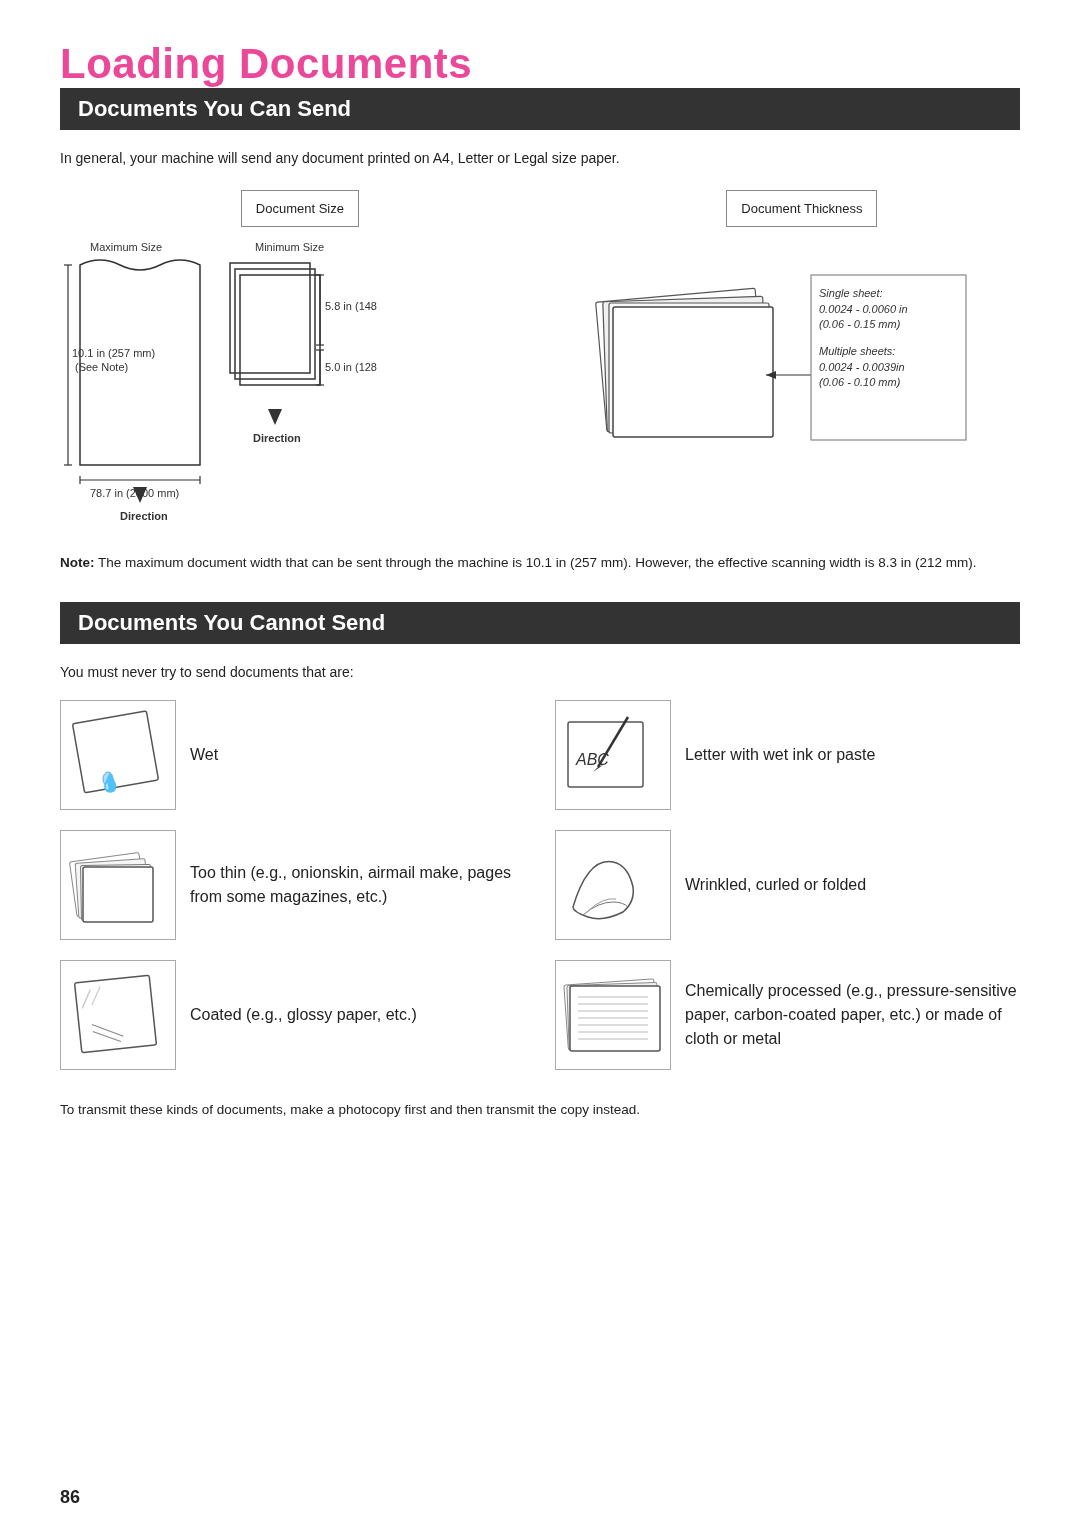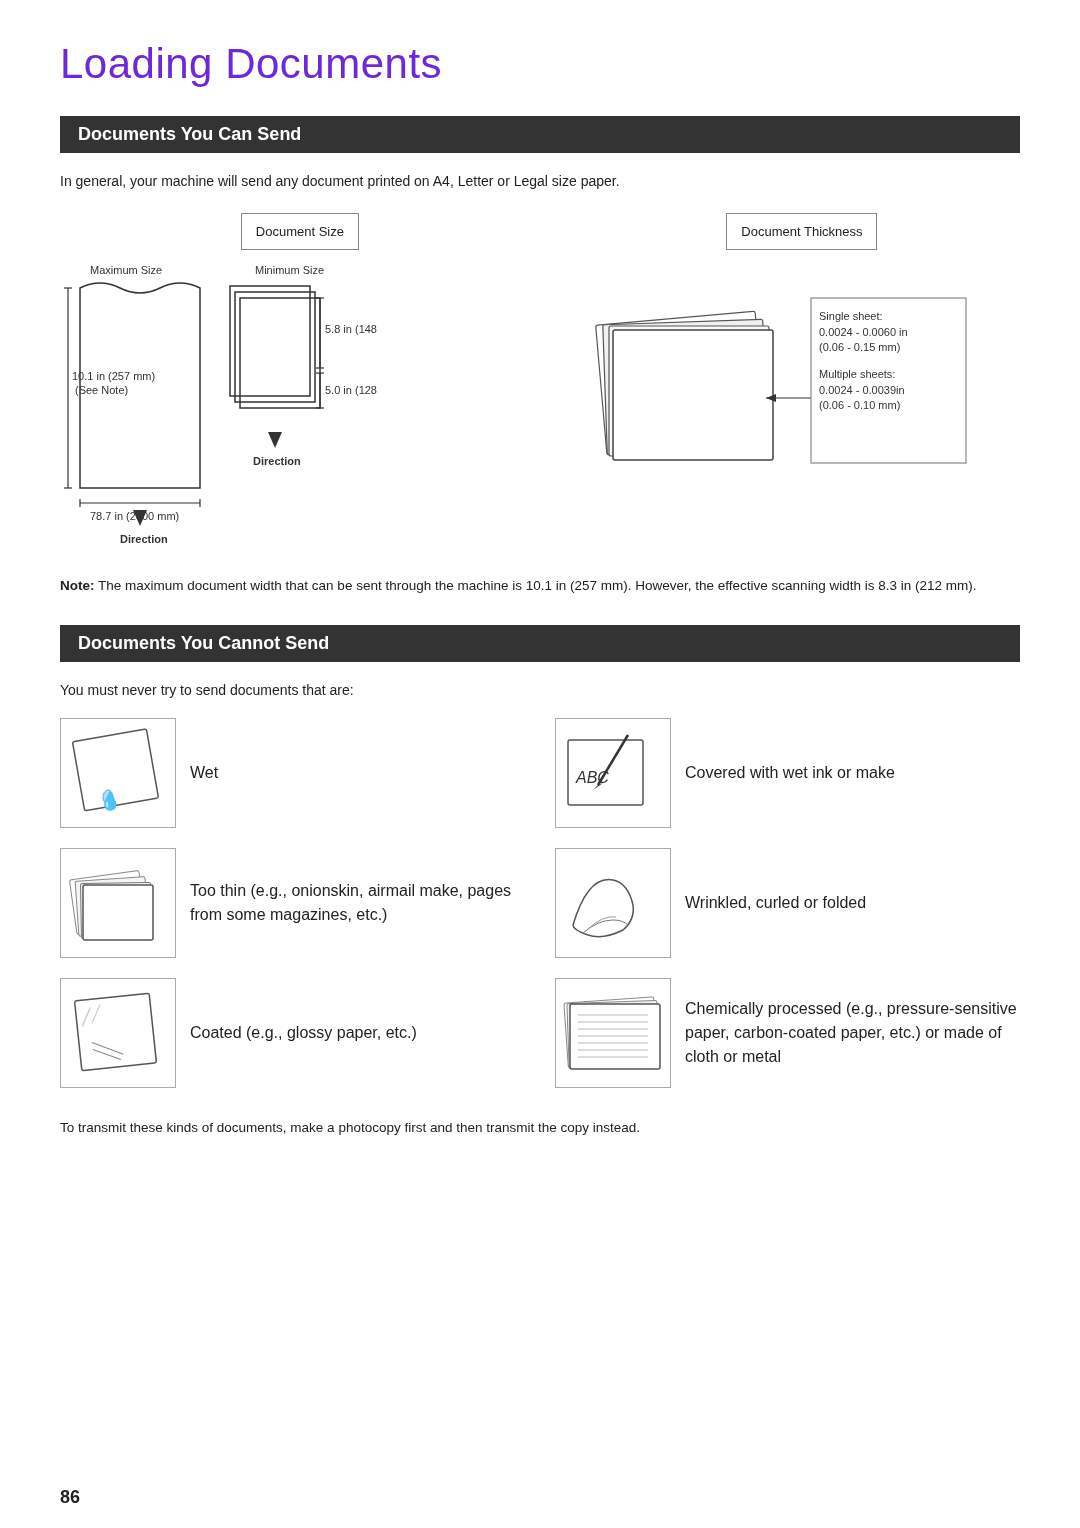--- a/index.html
+++ b/index.html
@@ -9,30 +9,29 @@
       font-size: 14px;
       color: #222;
       width: 1080px;
       min-height: 1528px;
       padding: 40px 60px 60px 60px;
       position: relative;
     }
 
     .page-title {
       font-size: 42px;
-      font-weight: normal;
-      color: #6d28d9;
-      margin-bottom: 28px;
+      font-weight: bold;
+      color: #ec4899;
       letter-spacing: 0.5px;
     }
 
     .section-header {
       background: #333;
       color: #fff;
-      font-size: 18px;
+      font-size: 22px;
       font-weight: bold;
       padding: 8px 18px;
       margin-bottom: 20px;
       display: block;
     }
 
     .intro-text {
       font-size: 14px;
       margin-bottom: 24px;
       color: #222;
@@ -55,20 +54,21 @@
       min-width: 100px;
       margin-bottom: 8px;
     }
 
     .doc-size-section {
       flex: 1.1;
     }
 
     .doc-thickness-section {
       flex: 1;
+      font-style: italic;
     }
 
     .note-text {
       font-size: 13.5px;
       margin-bottom: 28px;
       line-height: 1.6;
     }
 
     .note-text strong {
       font-weight: bold;
@@ -255,21 +255,21 @@
       <div class="item-img">
         <svg width="110" height="95" viewBox="0 0 110 95">
           <rect x="10" y="15" width="75" height="65" rx="2" fill="none" stroke="#555" stroke-width="1.5"></rect>
 
           <line x1="70" y1="10" x2="40" y2="60" stroke="#333" stroke-width="2.5"></line>
           <polygon points="40,60 35,65 45,58" fill="#333"></polygon>
 
           <text x="18" y="58" font-size="16" font-style="italic" fill="#333">ABC</text>
         </svg>
       </div>
-      <span class="item-label">Covered with wet ink or make</span>
+      <span class="item-label">Letter with wet ink or paste</span>
     </div>
 
     <div class="item-row">
       <div class="item-img">
         <svg width="110" height="95" viewBox="0 0 110 95">
 
           <rect x="10" y="20" width="70" height="55" rx="2" fill="none" stroke="#888" stroke-width="1" transform="rotate(-8,45,48)"></rect>
           <rect x="14" y="24" width="70" height="55" rx="2" fill="#f5f5f5" stroke="#888" stroke-width="1" transform="rotate(-4,49,52)"></rect>
           <rect x="18" y="28" width="70" height="55" rx="2" fill="#fafafa" stroke="#777" stroke-width="1" transform="rotate(-1,53,56)"></rect>
           <rect x="20" y="30" width="70" height="55" rx="2" fill="#fff" stroke="#555" stroke-width="1.5"></rect>

